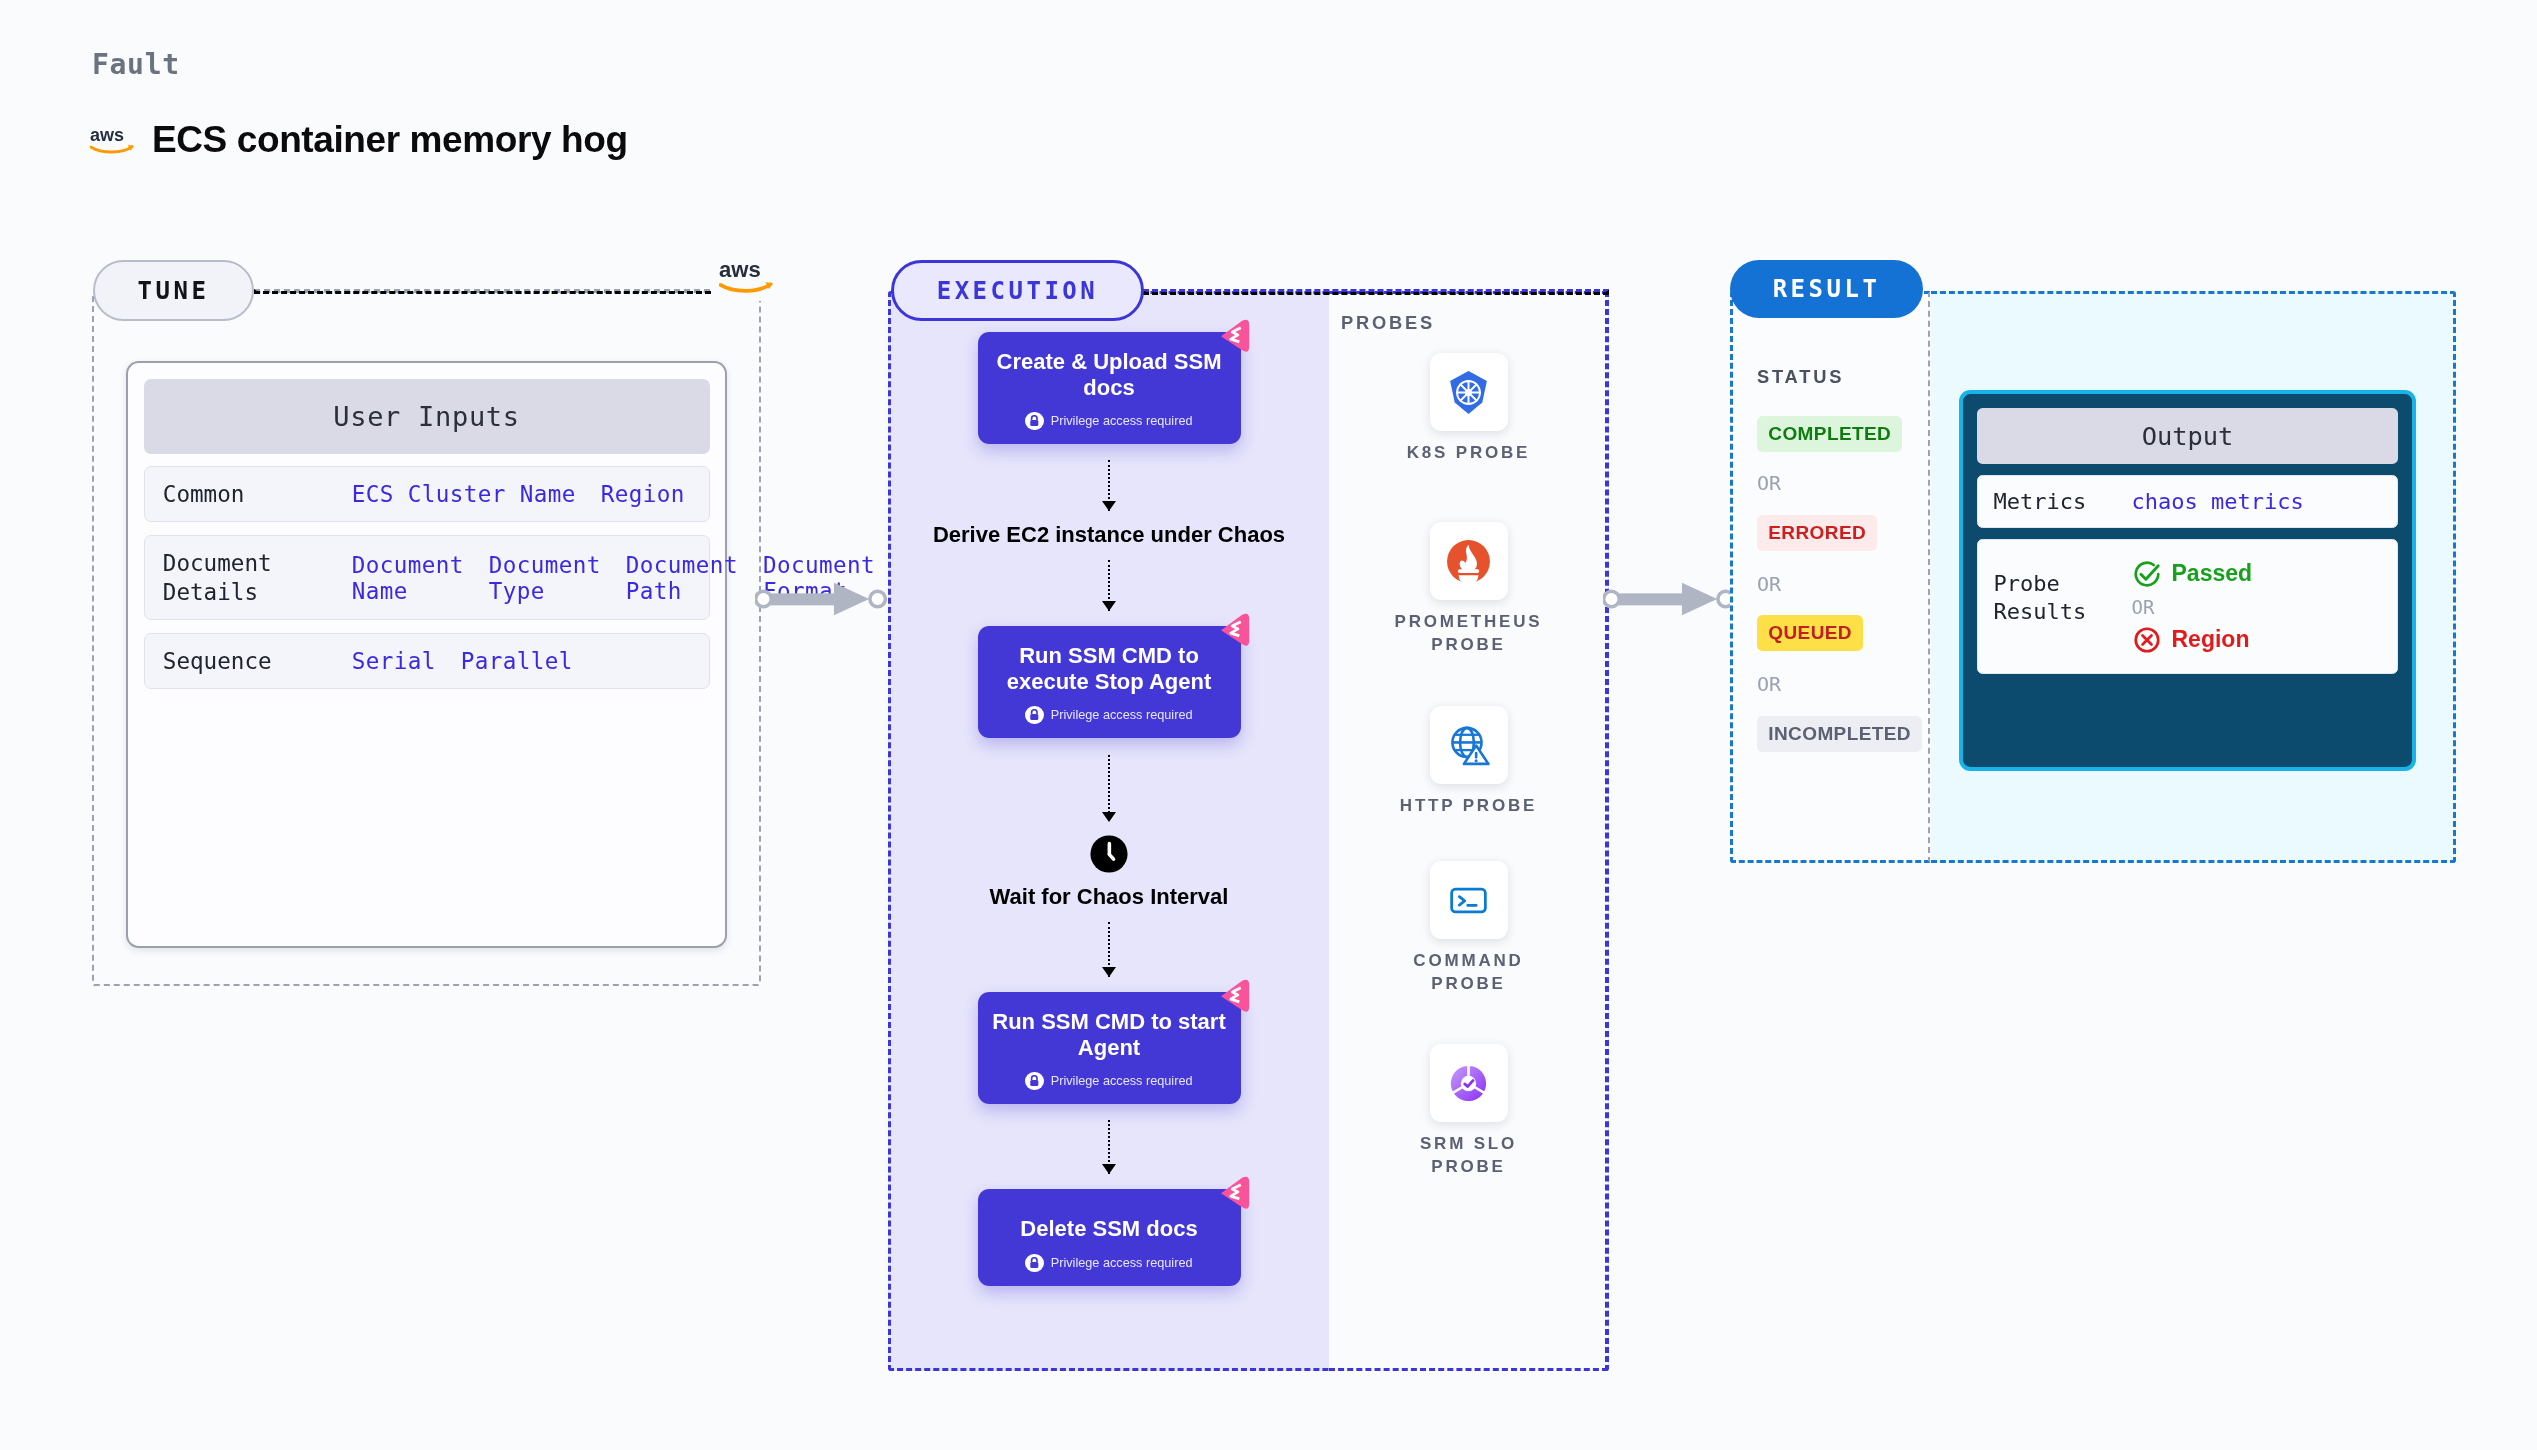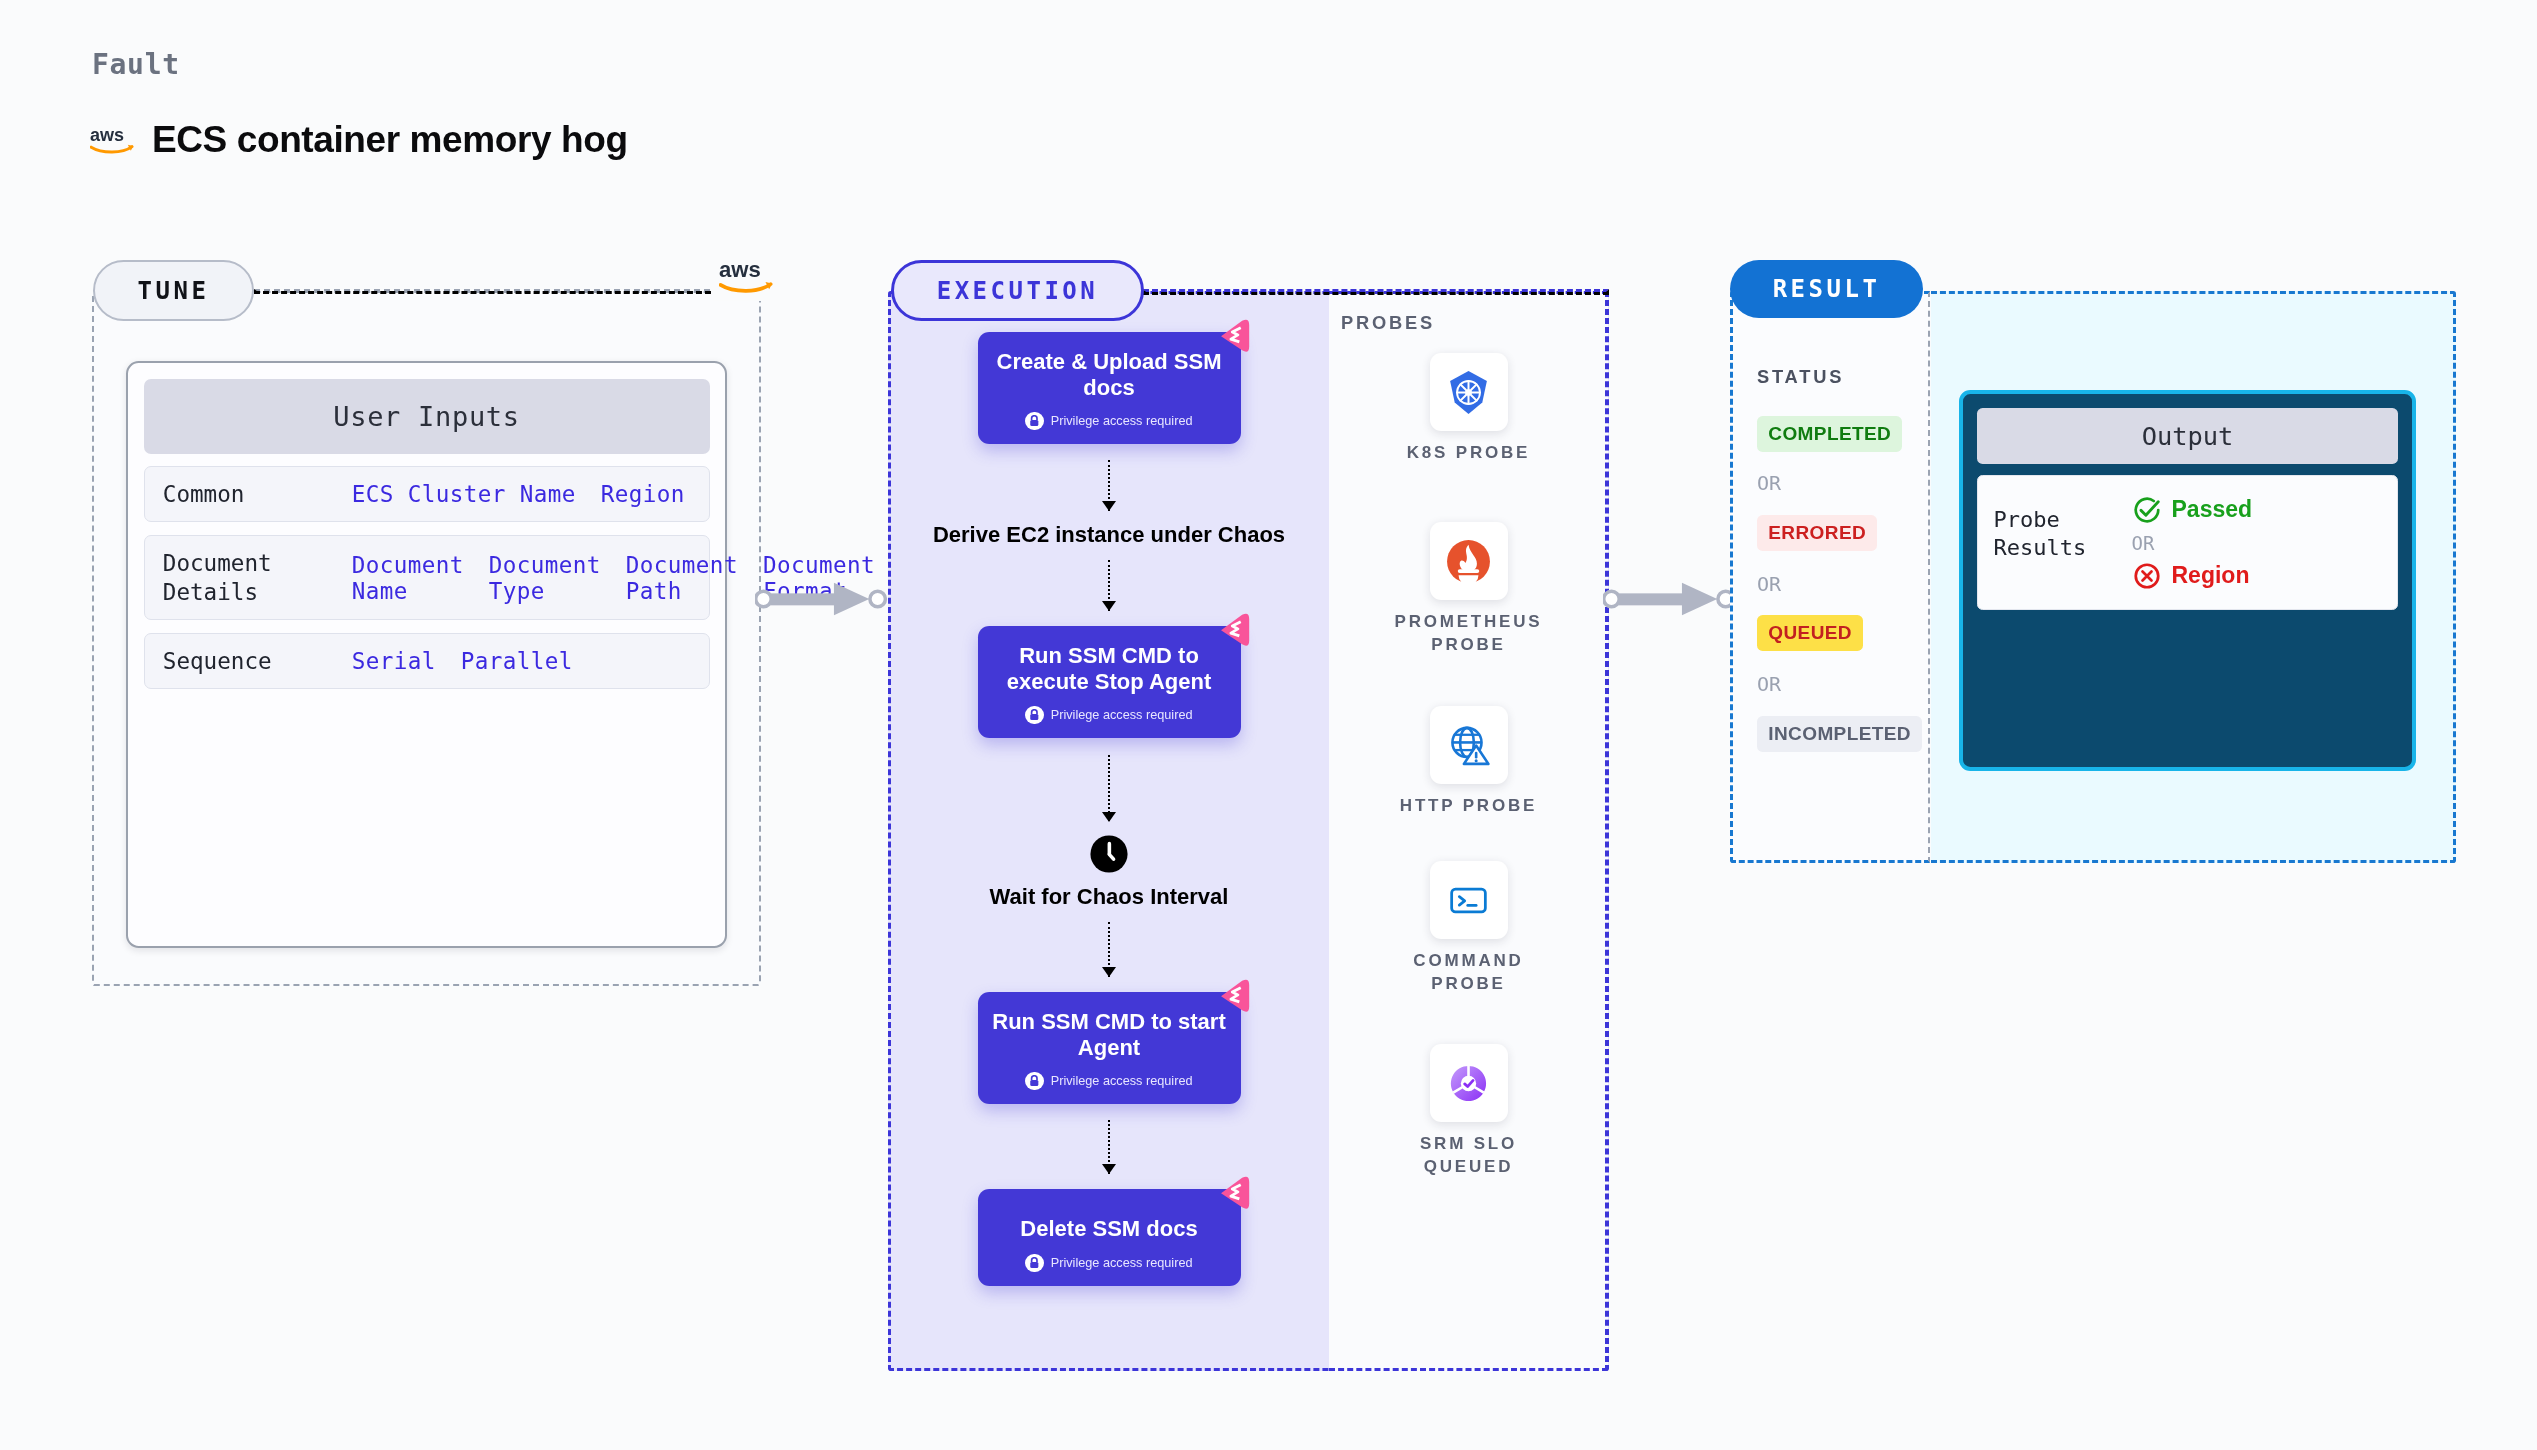--- a/index.html
+++ b/index.html
@@ -442,21 +442,21 @@
         <path d="M32 9 A23 23 0 1 1 31.9 9 Z" fill="url(#sloGrad)"></path>
         <path d="M32 9 L32 32 L52 44 A23 23 0 0 0 32 9 Z" fill="#fff" opacity=".0"></path>
         <line x1="32" y1="9" x2="32" y2="32" stroke="#fff" stroke-width="3.4"></line>
         <line x1="32" y1="32" x2="52" y2="44" stroke="#fff" stroke-width="3.4"></line>
         <line x1="32" y1="32" x2="12" y2="44" stroke="#fff" stroke-width="3.4"></line>
         <circle cx="32" cy="32" r="10" fill="#fff"></circle>
         <path d="M27 32.5 L30.8 36 L38 28" fill="none" stroke="#8b2ff5" stroke-width="3.6" stroke-linecap="round" stroke-linejoin="round"></path>
       </svg>
     </div>
     <div class="probe-label" style="white-space:pre-line">SRM SLO
-QUEUED</div>
+PROBE</div>
   </div>
 
   <svg class="link-arrow" style="left:1603px; top:577px;" width="141" height="44" viewBox="0 0 200 62">
     <circle cx="12" cy="31" r="11" fill="#fff" stroke="#b0b5c4" stroke-width="5"></circle>
     <rect x="22" y="23" width="96" height="17" fill="#b0b5c4"></rect>
     <path d="M112 8 L162 31 L112 54 Z" fill="#b0b5c4"></path>
     <circle cx="174" cy="31" r="11" fill="#fff" stroke="#b0b5c4" stroke-width="5"></circle>
   </svg>
 
   <div class="dashed-box" id="result-status-box"></div>
@@ -468,20 +468,24 @@
   <div class="or-text" style="top:471px;">OR</div>
   <div class="status-chip" style="top:515px; background:#fdeaea; color:#cc2020;">ERRORED</div>
   <div class="or-text" style="top:572px;">OR</div>
   <div class="status-chip" style="top:615px; background:#fde047; color:#c22020;">QUEUED</div>
   <div class="or-text" style="top:672px;">OR</div>
   <div class="status-chip" style="top:716px; background:#eceef4; color:#5b6172;">INCOMPLETED</div>
 
   <div class="output-card">
     <div class="out-head">Output</div>
 
+    <div class="out-row">
+      <div class="out-key">Metrics</div>
+      <div class="out-val-mono">chaos metrics</div>
+    </div>
 
     <div class="out-row" style="align-items:flex-start; padding-top:18.3px; padding-bottom:18.3px;">
       <div class="out-key" style="white-space:pre-line; margin-top:11.3px;">Probe
 Results</div>
       <div class="pr-stack">
         <div class="pr-line">
           <svg width="30" height="30" viewBox="0 0 40 40">
             <path d="M35 20 A15 15 0 1 1 29 8" fill="none" stroke="#18a01c" stroke-width="3.6" stroke-linecap="round"></path>
             <path d="M12 20.5 L18.5 27 L35 9" fill="none" stroke="#18a01c" stroke-width="3.8" stroke-linecap="round" stroke-linejoin="round"></path>
           </svg>

